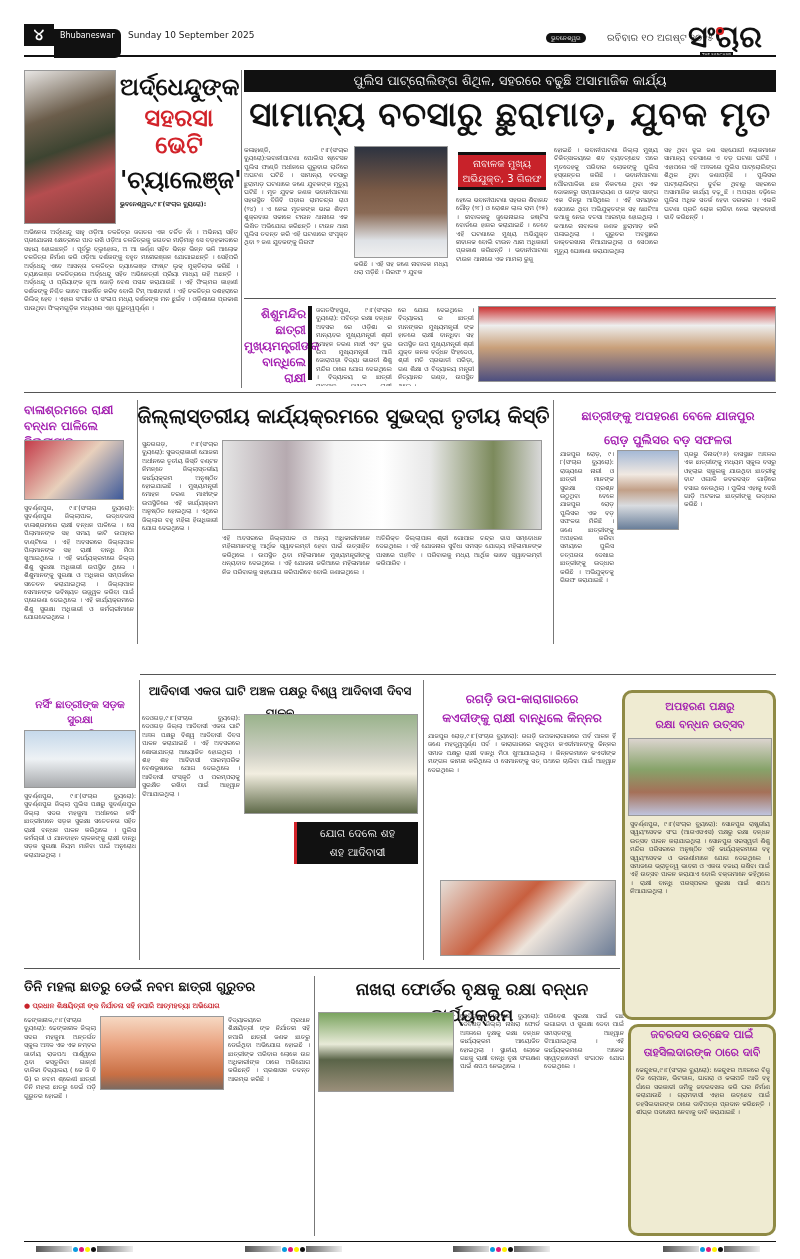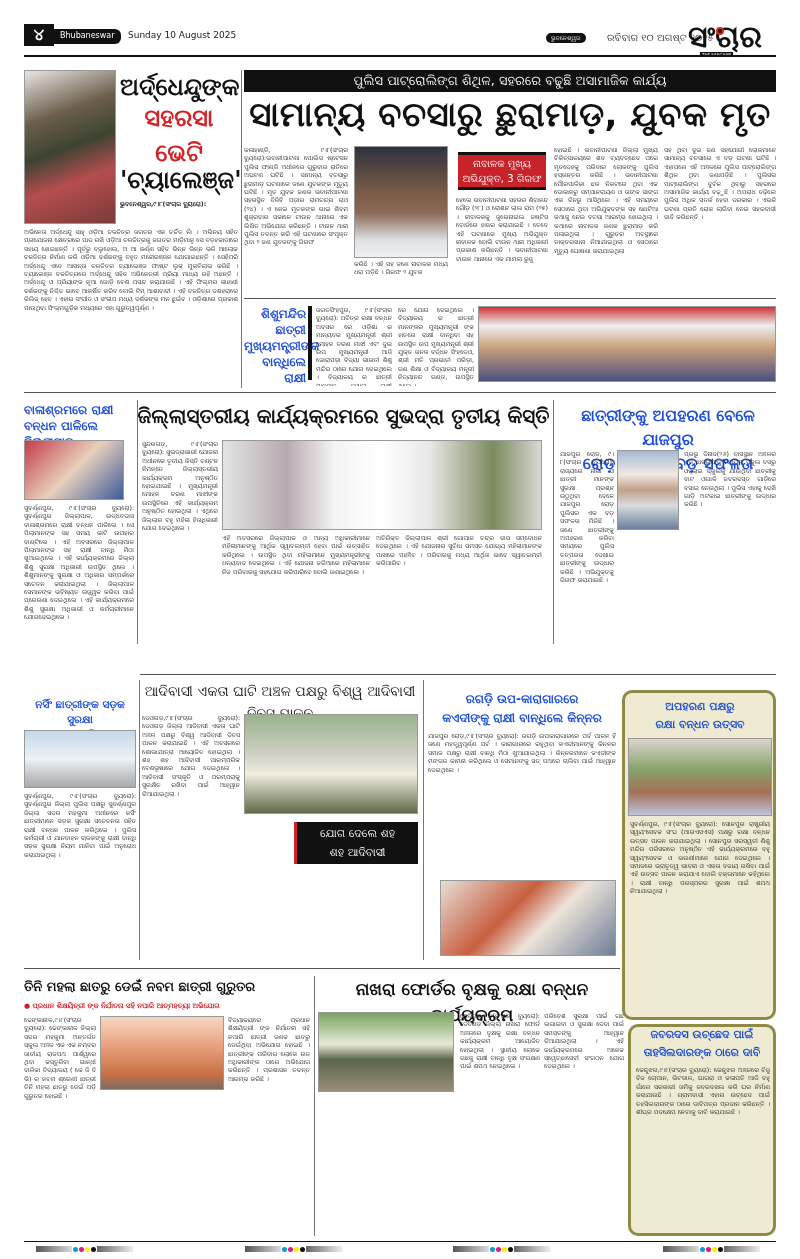--- a/index.html
+++ b/index.html
@@ -2,65 +2,65 @@
 <html><head>
 <meta charset="utf-8">
 <style>
   * { box-sizing: border-box; margin: 0; padding: 0; }
   body { width: 800px; height: 1259px; background: #fff; font-family: "DejaVu Sans", sans-serif; color: #111; position: relative; overflow: hidden; }
   .abs { position: absolute; }
   .body-text { font-size: 6.3px; line-height: 8.4px; color: #222; text-align: justify; overflow: hidden; }
   .photo { background: linear-gradient(135deg, #8a7a6a, #c9b49a 40%, #6d5c4d 70%, #a08870); border: 1px solid #999; }
   .rule-h { position: absolute; height: 1px; background: #555; }
   .rule-v { position: absolute; width: 1px; background: #777; }
-  .hl { font-family: "DejaVu Sans", sans-serif; font-weight: bold; color: #1d4ed8; }
+  .hl { font-family: "DejaVu Sans", sans-serif; font-weight: bold; color: #a21caf; }
 
   
   #hdr-pageno { left: 24px; top: 24px; width: 30px; height: 22px; background: #111; color: #fff; font-weight: bold; font-size: 16px; text-align: center; line-height: 22px; }
-  #hdr-city { left: 54px; top: 29px; height: 15px; background: #111; color: #fff; font-size: 8px; line-height: 13px; padding: 0 6px; border-radius: 0 6px 6px 0; }
+  #hdr-city { left: 54px; top: 29px; height: 29px; background: #111; color: #fff; font-size: 8px; line-height: 13px; padding: 0 6px; border-radius: 0 6px 6px 0; }
   #hdr-date { left: 128px; top: 29px; font-size: 9px; line-height: 13px; color: #222; }
   #hdr-city-or { left: 546px; top: 33px; height: 10px; background: #111; color: #fff; font-size: 6px; line-height: 10px; padding: 0 5px; border-radius: 6px; }
   #hdr-date-or { left: 607px; top: 33px; font-size: 10px; line-height: 10px; color: #333; }
   #hdr-logo { left: 688px; top: 24px; font-size: 30px; font-weight: bold; color: #111; line-height: 26px; }
   #hdr-logo-dot { left: 716px; top: 27px; width: 8px; height: 8px; border-radius: 50%; border: 2px solid #d22; background: #111; }
   #hdr-logo-sub { left: 700px; top: 52px; font-size: 4px; background: #111; color: #fff; padding: 0 2px; }
   #hdr-line { left: 24px; top: 55px; width: 752px; height: 2px; background: #111; }
 
   
   #film-photo { left: 24px; top: 70px; width: 92px; height: 154px; background: linear-gradient(160deg, #e8e6e4 0%, #6b5d4b 30%, #3d4431 50%, #b54d4f 70%, #7a3b38 100%); }
   #film-h1 { left: 120px; top: 72px; width: 118px; font-size: 24px; line-height: 31px; text-align: center; color: #111; }
   #film-h2 { left: 120px; top: 103px; width: 118px; font-size: 24px; line-height: 31px; text-align: center; color: #d2232a; }
-  #film-h3 { left: 120px; top: 138px; width: 118px; font-size: 24px; line-height: 31px; text-align: center; color: #d2232a; }
+  #film-h3 { left: 120px; top: 130px; width: 118px; font-size: 24px; line-height: 31px; text-align: center; color: #d2232a; }
   #film-h4 { left: 120px; top: 165px; width: 118px; font-size: 24px; line-height: 31px; text-align: center; color: #111; }
 
   
   #lead-kicker { left: 244px; top: 70px; width: 532px; height: 22px; background: #111; color: #fff; font-size: 13px; line-height: 22px; text-align: center; }
   #lead-head { left: 244px; top: 93px; width: 532px; font-size: 34px; line-height: 42px; text-align: center; font-weight: bold; color: #111; letter-spacing: 0.5px; }
   #lead-photo { left: 354px; top: 146px; width: 94px; height: 112px; background: linear-gradient(180deg, #2d3340 0%, #7a5a46 40%, #8a6a55 60%, #dfe2e6 85%, #f0f0f0 100%); }
   #lead-badge-top { left: 458px; top: 152px; width: 88px; height: 3px; background: #111; }
   #lead-badge { left: 458px; top: 155px; width: 88px; height: 32px; background: #c8222a; color: #fff; font-size: 10px; line-height: 15px; text-align: center; padding-top: 1px; }
   #lead-badge-bot { left: 458px; top: 187px; width: 88px; height: 3px; background: #111; }
 
   
   #sm-head { left: 244px; top: 306px; width: 62px; font-size: 12px; line-height: 16px; text-align: right; font-weight: bold; }
   #sm-bar { left: 308px; top: 306px; width: 4px; height: 74px; background: #111; }
   #sm-photo { left: 478px; top: 306px; width: 298px; height: 76px; background: linear-gradient(180deg, #c33 0%, #eee 25%, #c9a07a 55%, #4d4f80 100%); }
 
   
   #bal-head { left: 24px; top: 402px; width: 100px; font-size: 12px; line-height: 16px; font-weight: bold; }
   #bal-photo { left: 24px; top: 440px; width: 100px; height: 60px; background: linear-gradient(135deg, #c43c4a, #e8d0bc 50%, #3e5a9a); }
   #sub-head { left: 137px; top: 400px; width: 413px; font-size: 20px; line-height: 32px; text-align: center; font-weight: bold; }
   #sub-photo { left: 222px; top: 440px; width: 320px; height: 90px; background: linear-gradient(90deg, #e4e4e4 0%, #b6aab0 20%, #f4f4f4 35%, #fff 50%, #e8e8e8 65%, #7c8a5c 85%, #d8d8d8 100%); }
-  #jaj-head { left: 560px; top: 404px; width: 216px; font-size: 16px; line-height: 24px; text-align: center; font-weight: bold; }
+  #jaj-head { left: 560px; top: 404px; width: 216px; font-size: 12px; line-height: 24px; text-align: center; font-weight: bold; }
   #jaj-photo { left: 617px; top: 450px; width: 62px; height: 80px; background: linear-gradient(180deg, #a5b9d6 0%, #f1e9e2 30%, #c2a088 50%, #d9dce0 70%, #6a7f9a 100%); }
 
   
   #nari-head { left: 24px; top: 697px; width: 112px; font-size: 10.5px; line-height: 15px; text-align: center; font-weight: bold; }
   #nari-photo { left: 24px; top: 730px; width: 112px; height: 58px; background: linear-gradient(180deg, #c5d8ea 0%, #eef2f5 50%, #a7a9ac 100%); }
-  #adi-head { left: 142px; top: 680px; width: 276px; font-size: 14px; line-height: 22px; text-align: center; font-weight: normal; }
+  #adi-head { left: 142px; top: 680px; width: 276px; font-size: 12px; line-height: 22px; text-align: center; font-weight: bold; }
   #adi-photo { left: 244px; top: 714px; width: 174px; height: 100px; background: linear-gradient(180deg, #9ab38c 0%, #cfd0c5 40%, #f2eee0 60%, #606b4a 100%); }
   #yog-box { left: 294px; top: 822px; width: 124px; height: 42px; background: #111; border-left: 3px solid #d2232a; color: #fff; font-size: 11px; line-height: 19px; text-align: center; padding-top: 2px; }
   #rag-head { left: 428px; top: 690px; width: 188px; font-size: 12px; line-height: 19px; text-align: center; font-weight: bold; }
   #rag-photo { left: 440px; top: 880px; width: 176px; height: 76px; background: linear-gradient(135deg, #e6dfd8, #c85f3f 40%, #ede4db 60%, #6d7d96); }
   #rss-box { left: 622px; top: 690px; width: 154px; height: 330px; background: #efebd2; border: 3px solid #8f8a45; border-radius: 10px; }
   #rss-head { left: 630px; top: 698px; width: 140px; font-size: 11px; line-height: 18px; text-align: center; font-weight: bold; }
   #rss-photo { left: 628px; top: 738px; width: 144px; height: 78px; background: linear-gradient(180deg, #dbd4ce 0%, #87a36a 40%, #a57058 70%, #bfc4dd 100%); }
 
   
   #tini-head { left: 24px; top: 976px; width: 260px; font-size: 13px; line-height: 22px; text-align: left; font-weight: bold; }
@@ -75,21 +75,21 @@
   #foot-line { left: 24px; top: 1241px; width: 752px; height: 1px; background: #111; }
   .cmyk { position: absolute; top: 1245px; height: 8px; display: flex; align-items: center; gap: 1px; }
   .cmyk .gray { width: 36px; height: 6px; background: linear-gradient(90deg, #555, #ddd); }
   .cmyk .dot { width: 5px; height: 5px; border-radius: 50%; }
 </style>
 </head>
 <body>
 
 <div class="abs" id="hdr-pageno">୪</div>
 <div class="abs" id="hdr-city">Bhubaneswar</div>
-<div class="abs" id="hdr-date">Sunday 10 August 2025</div>
+<div class="abs" id="hdr-date">Sunday 10 September 2025</div>
 <div class="abs" id="hdr-city-or">ଭୁବନେଶ୍ୱର</div>
 <div class="abs" id="hdr-date-or">ରବିବାର ୧୦ ଅଗଷ୍ଟ ୨୦୨୫</div>
 <div class="abs" id="hdr-logo">ସଂଚାର</div>
 <div class="abs" id="hdr-logo-dot"></div>
 <div class="abs" id="hdr-logo-sub">THE SANCHAR</div>
 <div class="abs" id="hdr-line"></div>
 
 <div class="abs photo" id="film-photo"></div>
 <div class="abs hl" id="film-h1">ଅର୍ଦ୍ଧେନ୍ଦୁଙ୍କ</div>
 <div class="abs hl" id="film-h2">ସହରସା</div>

